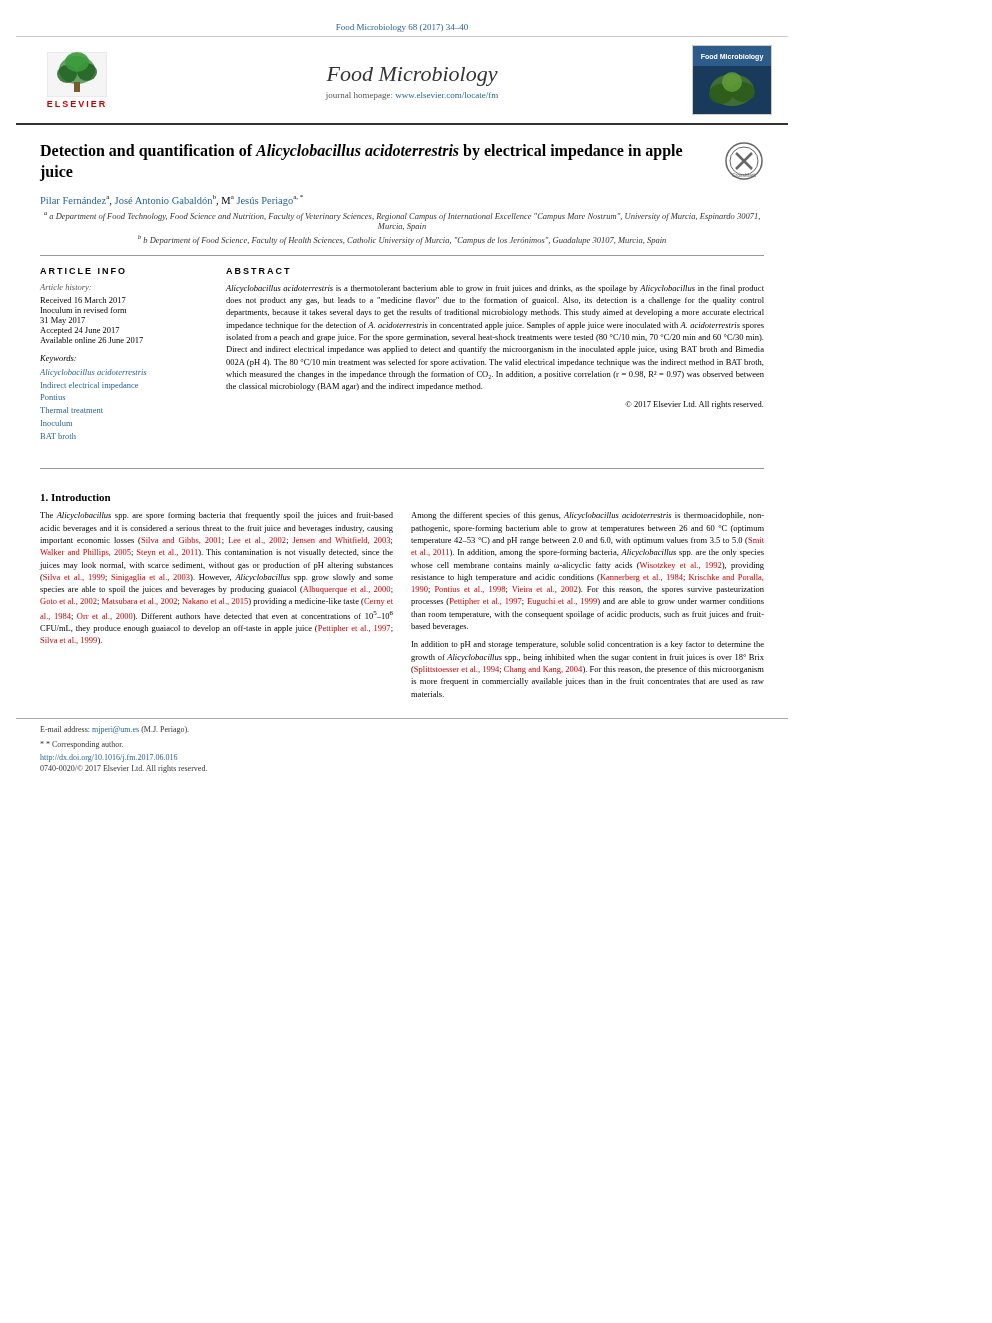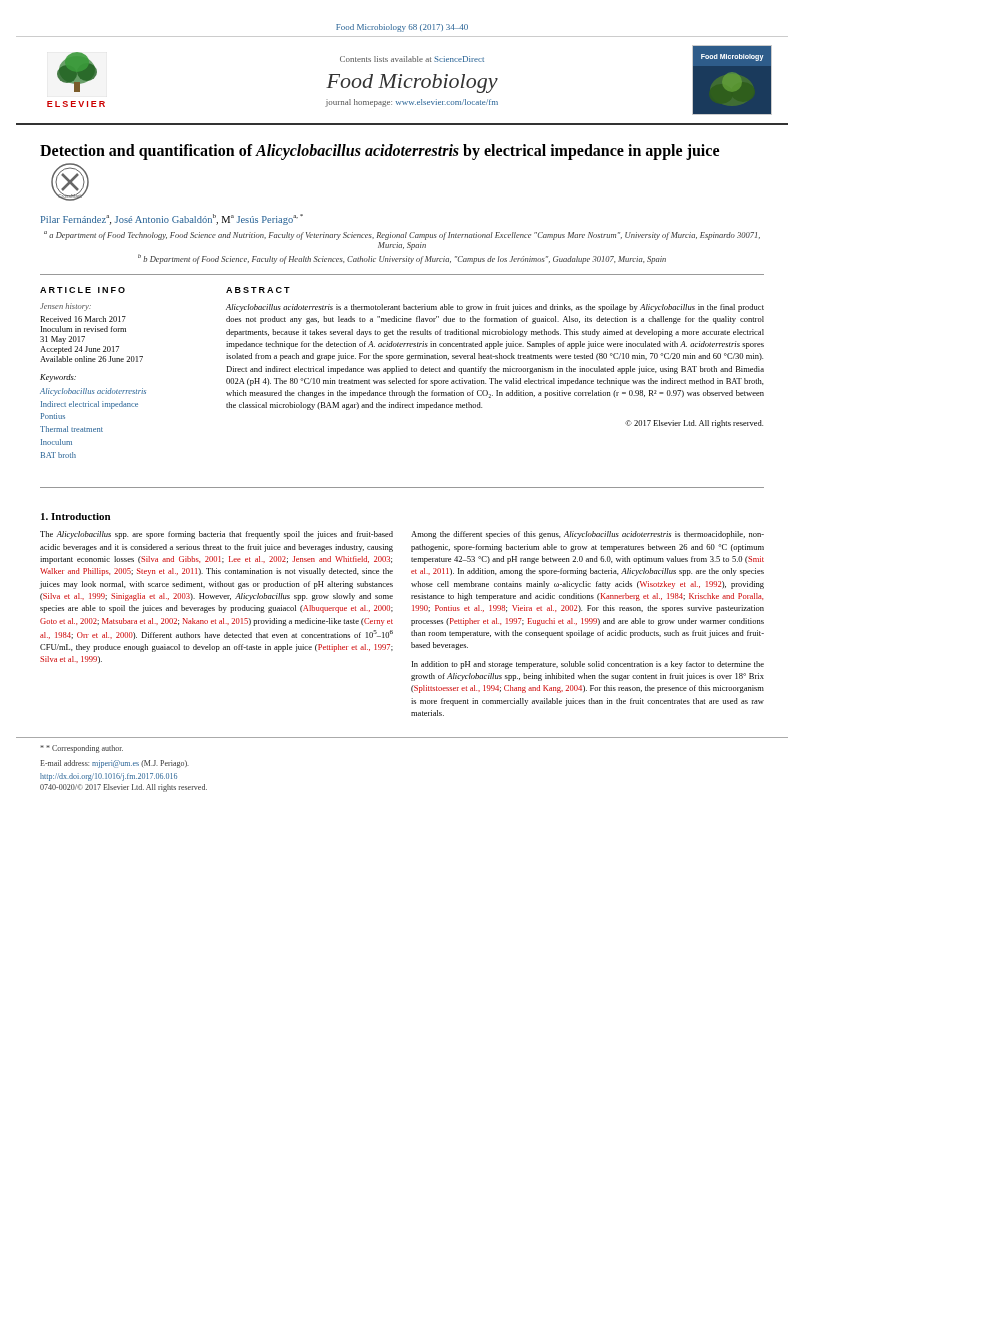--- a/index.html
+++ b/index.html
@@ -94,21 +94,20 @@
     }
     
     .article-content {
       padding: 16px 24px;
     }
     
     .article-title-section {
       display: flex;
       align-items: flex-start;
       margin-bottom: 10px;
-      flex-direction: column;
     }
     .article-title-text {
       flex: 1;
     }
     .article-title {
       font-size: 16px;
       font-weight: bold;
       color: #000;
       line-height: 1.3;
       font-family: 'Times New Roman', Times, serif;
@@ -314,24 +313,20 @@
         <ellipse cx="30" cy="18" rx="18" ry="14" fill="#2d7a2d" opacity="0.7"></ellipse>
         <ellipse cx="20" cy="22" rx="10" ry="9" fill="#1a5c1a" opacity="0.8"></ellipse>
         <ellipse cx="40" cy="20" rx="10" ry="9" fill="#1a5c1a" opacity="0.8"></ellipse>
         <rect x="27" y="30" width="6" height="10" fill="#7a5c2a"></rect>
         <ellipse cx="30" cy="10" rx="12" ry="10" fill="#3a9a3a" opacity="0.9"></ellipse>
       </svg>
       <div class="elsevier-label">ELSEVIER</div>
     </div>
 
     <div class="journal-center">
-      <div class="science-direct-line">
-        <span>Contents lists available at</span>
-        <a style="color:#2a6496;">ScienceDirect</a>
-      </div>
       <div class="journal-title-main">Food Microbiology</div>
       <div class="journal-homepage">
         <span>journal homepage:</span>
         <a style="color:#2a6496;">www.elsevier.com/locate/fm</a>
       </div>
     </div>
 
     <div class="journal-cover">
       <svg width="78" height="68" viewBox="0 0 78 68">
         <rect width="78" height="68" fill="#1a3a5c"></rect>
@@ -384,21 +379,21 @@
 
     <hr class="divider">
 
     <div class="two-col">
 
       <div class="left-col">
         <div class="article-info">
           <div class="article-info-title">ARTICLE INFO</div>
 
           <div class="info-section">
-            <div class="info-label">Jensen history:</div>
+            <div class="info-label">Article history:</div>
             <div class="info-date">Received 16 March 2017</div>
             <div class="info-date">Inoculum in revised form</div>
             <div class="info-date">31 May 2017</div>
             <div class="info-date">Accepted 24 June 2017</div>
             <div class="info-date">Available online 26 June 2017</div>
           </div>
 
           <div class="keywords-section">
             <div class="keywords-title">Keywords:</div>
             <a class="keyword"><em>Alicyclobacillus acidoterrestris</em></a>
@@ -443,26 +438,26 @@
         </div>
         <div class="body-text">
           In addition to pH and storage temperature, soluble solid concentration is a key factor to determine the growth of <em>Alicyclobacillus</em> spp., being inhibited when the sugar content in fruit juices is over 18° Brix (<a class="ref-link">Splittstoesser et al., 1994</a>; <a class="ref-link">Chang and Kang, 2004</a>). For this reason, the presence of this microorganism is more frequent in commercially available juices than in the fruit concentrates that are used as raw materials.
         </div>
       </div>
     </div>
   </div>
 
   <div class="footer-section">
     <div class="footnote">
-      <span class="footnote-star">* </span>
-      <span>* Corresponding author.</span>
-    </div>
-    <div class="footnote">
       <span>E-mail address:</span>
       <a style="color:#2a6496;">mjperi@um.es</a>
       <span>(M.J. Periago).</span>
     </div>
+    <div class="footnote">
+      <span class="footnote-star">* </span>
+      <span>* Corresponding author.</span>
+    </div>
     <div class="doi-line">
       <a style="color:#2a6496;">http://dx.doi.org/10.1016/j.fm.2017.06.016</a>
     </div>
     <div class="issn-line">0740-0020/© 2017 Elsevier Ltd. All rights reserved.</div>
   </div>
 </div>
 
 </body></html>

